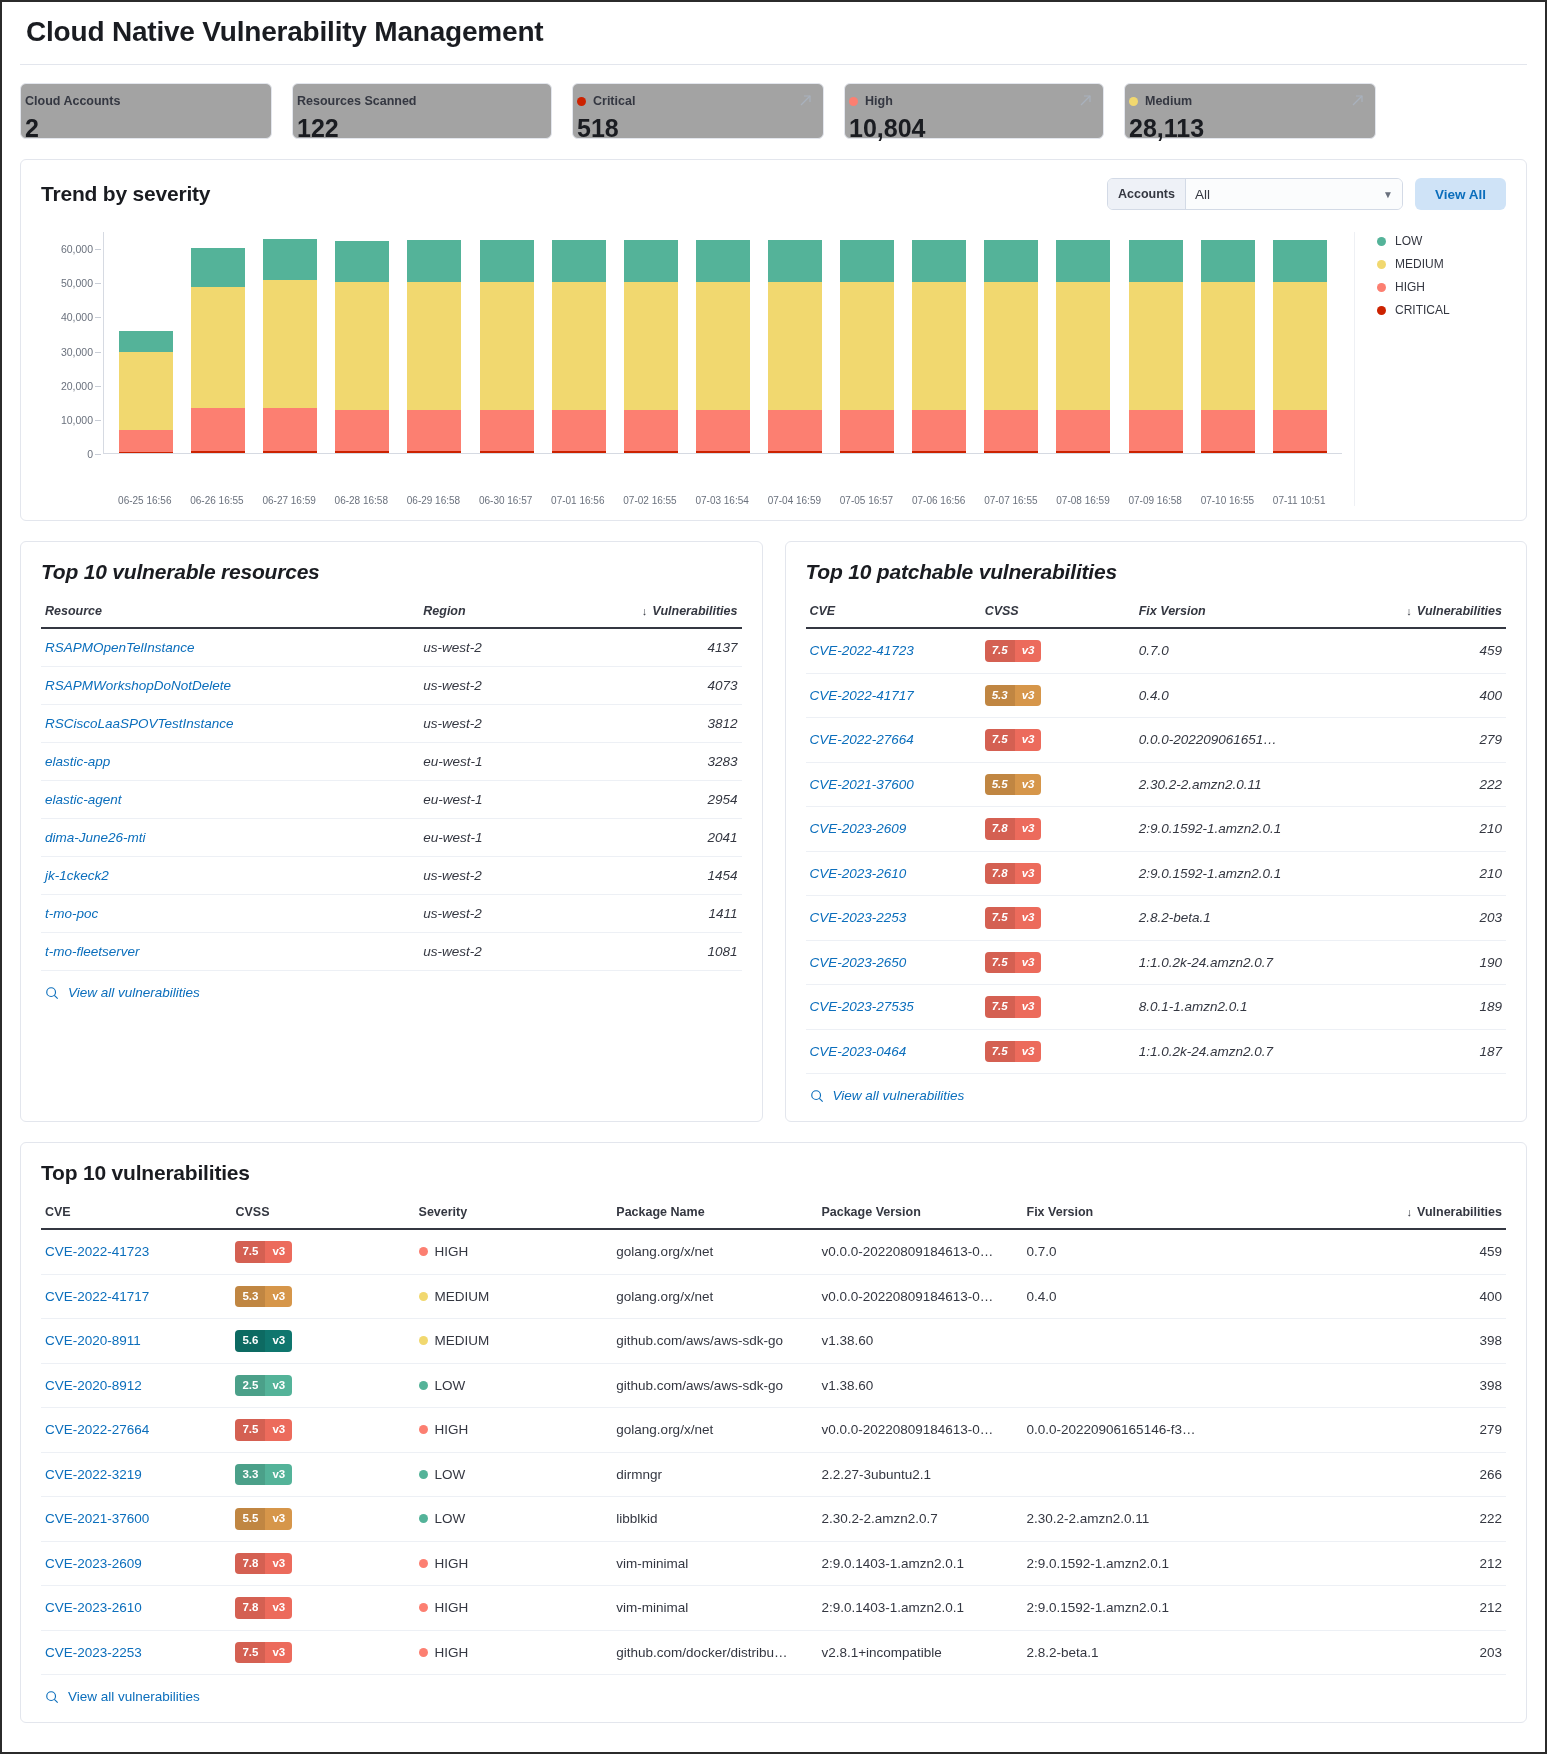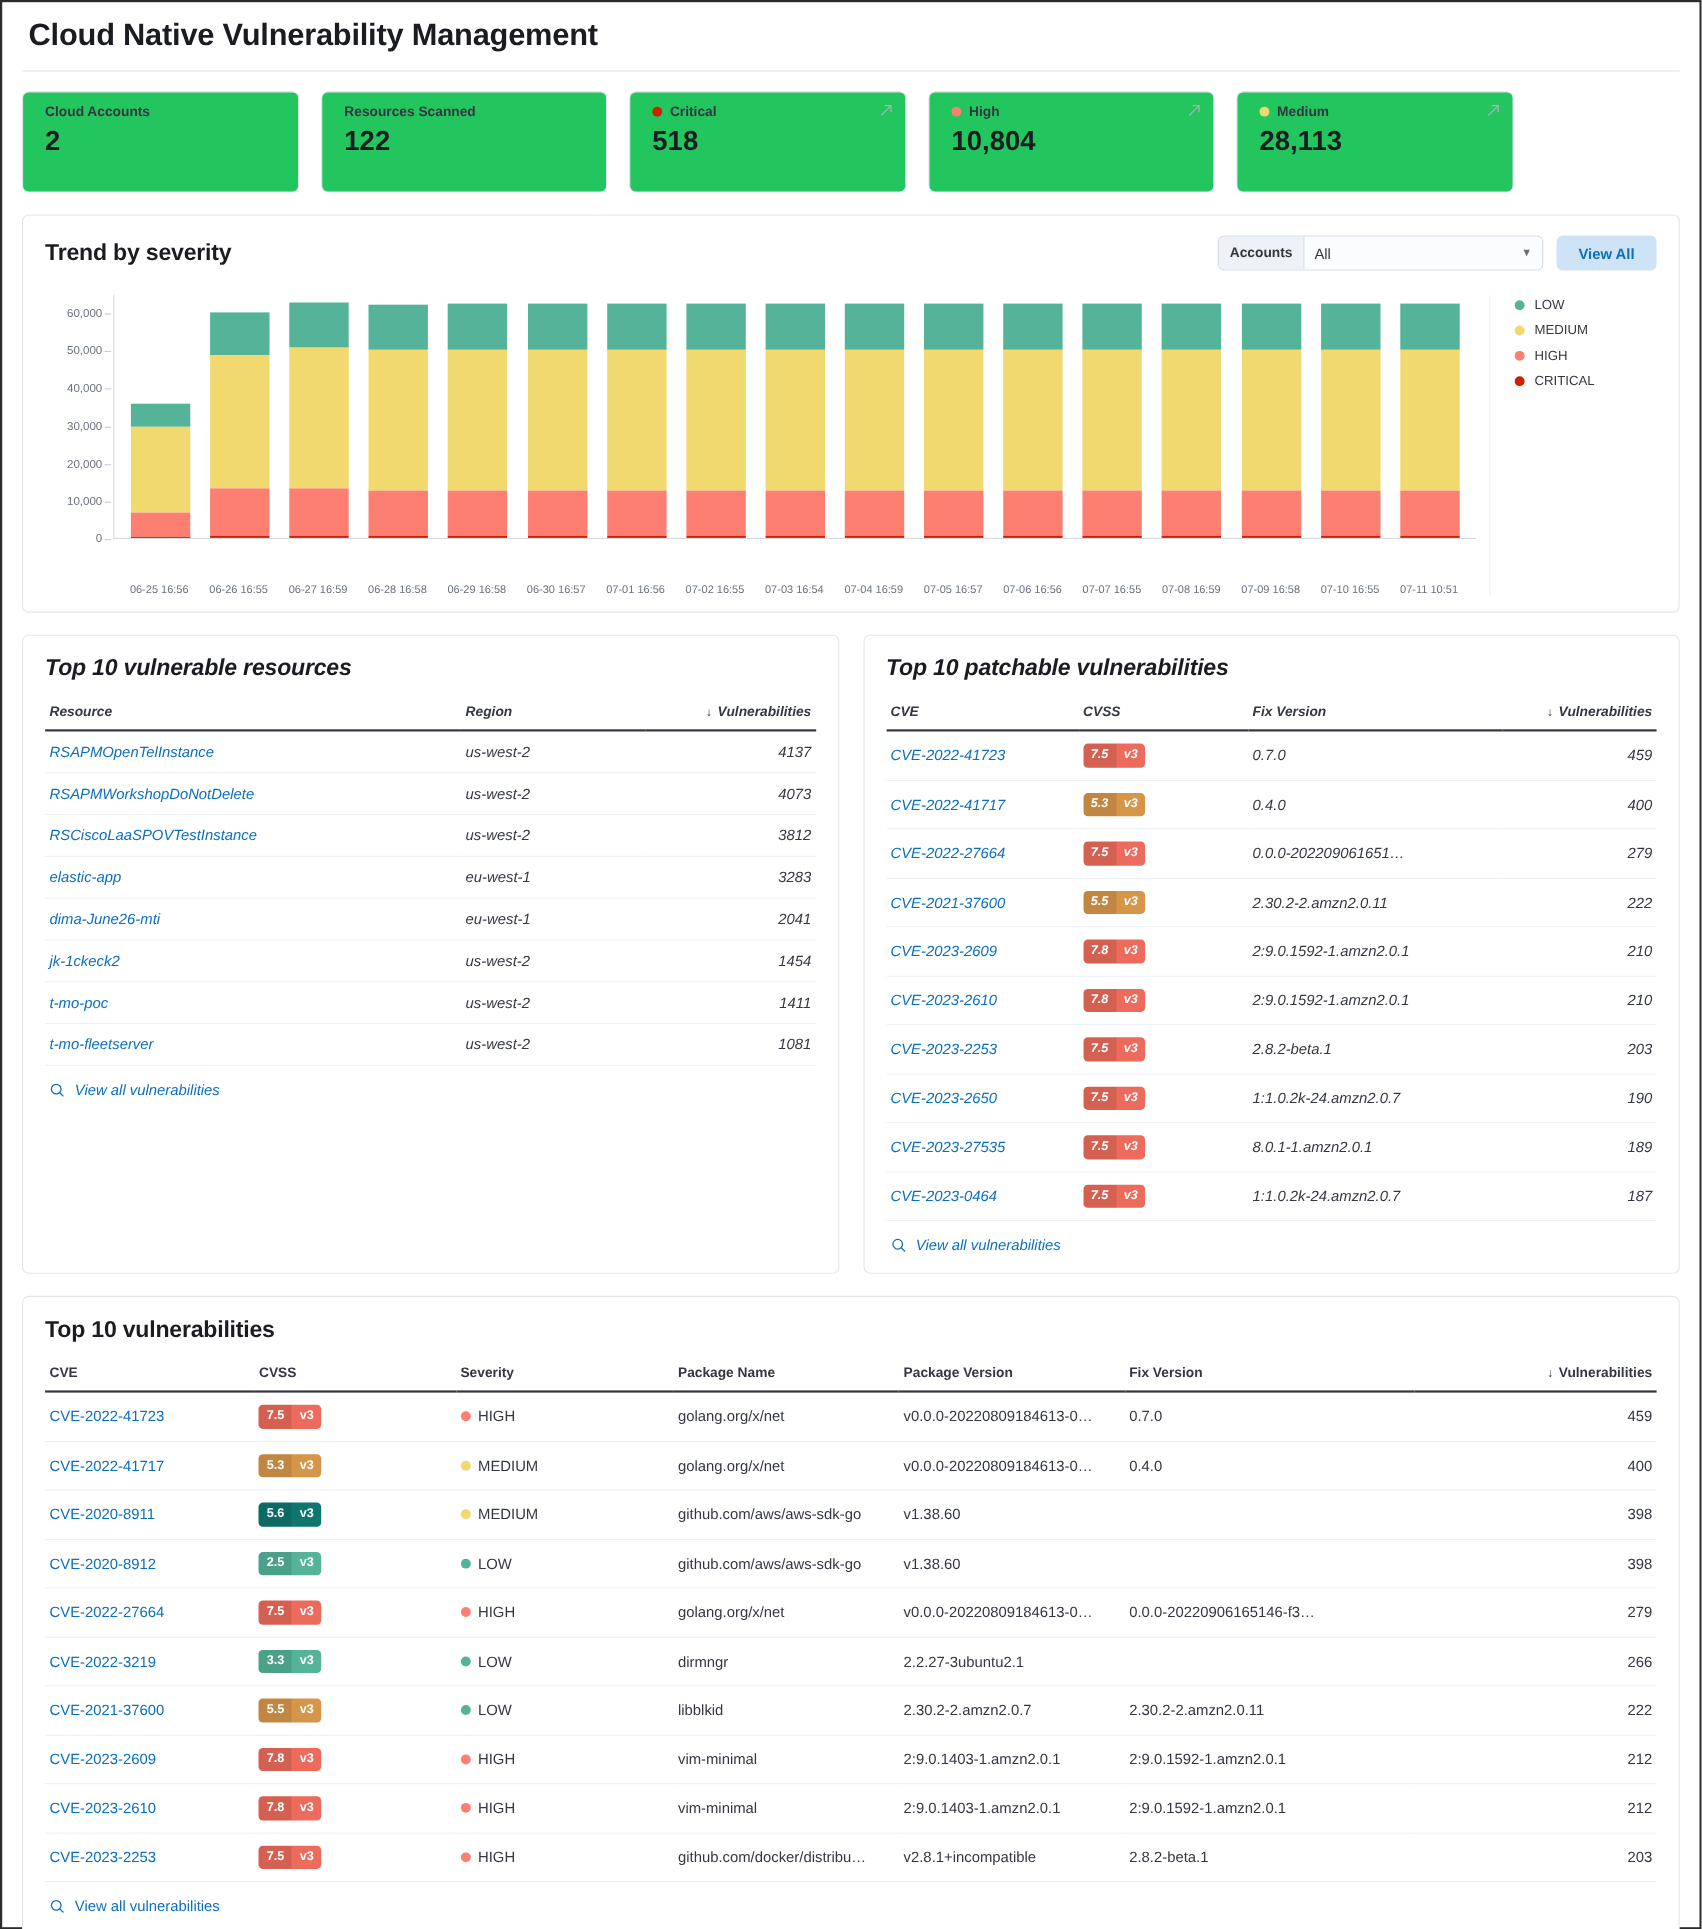--- a/index.html
+++ b/index.html
@@ -30,25 +30,25 @@
   }
   .hr { height: 1px; background: #e3e6ed; width: 100%; }
 
   
   .metrics {
     display: flex;
     gap: 20px;
     margin-top: 18px;
   }
   .metric-card {
-    background: #22c55e;
+    background: #a3a3a3;
     border: 1px solid #e3e6ed;
     border-radius: 6px;
-    height: 92px;
-    padding: 11px 20px;
+    height: 56px;
+    padding: 11px 4px;
     position: relative;
   }
   .metric-card.w1 { width: 252px; }
   .metric-card.w2 { width: 260px; }
   .metric-card.w3 { width: 252px; }
   .metric-label {
     font-size: 12.5px;
     font-weight: bold;
     color: #343741;
     display: flex;
@@ -524,20 +524,25 @@
               <td><span class="link">RSCiscoLaaSPOVTestInstance</span></td>
               <td><span>us-west-2</span></td>
               <td class="num"><span>3812</span></td>
             </tr>
             <tr>
               <td><span class="link">elastic-app</span></td>
               <td><span>eu-west-1</span></td>
               <td class="num"><span>3283</span></td>
             </tr>
             <tr>
+              <td><span class="link">elastic-agent</span></td>
+              <td><span>eu-west-1</span></td>
+              <td class="num"><span>2954</span></td>
+            </tr>
+            <tr>
               <td><span class="link">dima-June26-mti</span></td>
               <td><span>eu-west-1</span></td>
               <td class="num"><span>2041</span></td>
             </tr>
             <tr>
               <td><span class="link">jk-1ckeck2</span></td>
               <td><span>us-west-2</span></td>
               <td class="num"><span>1454</span></td>
             </tr>
             <tr>

